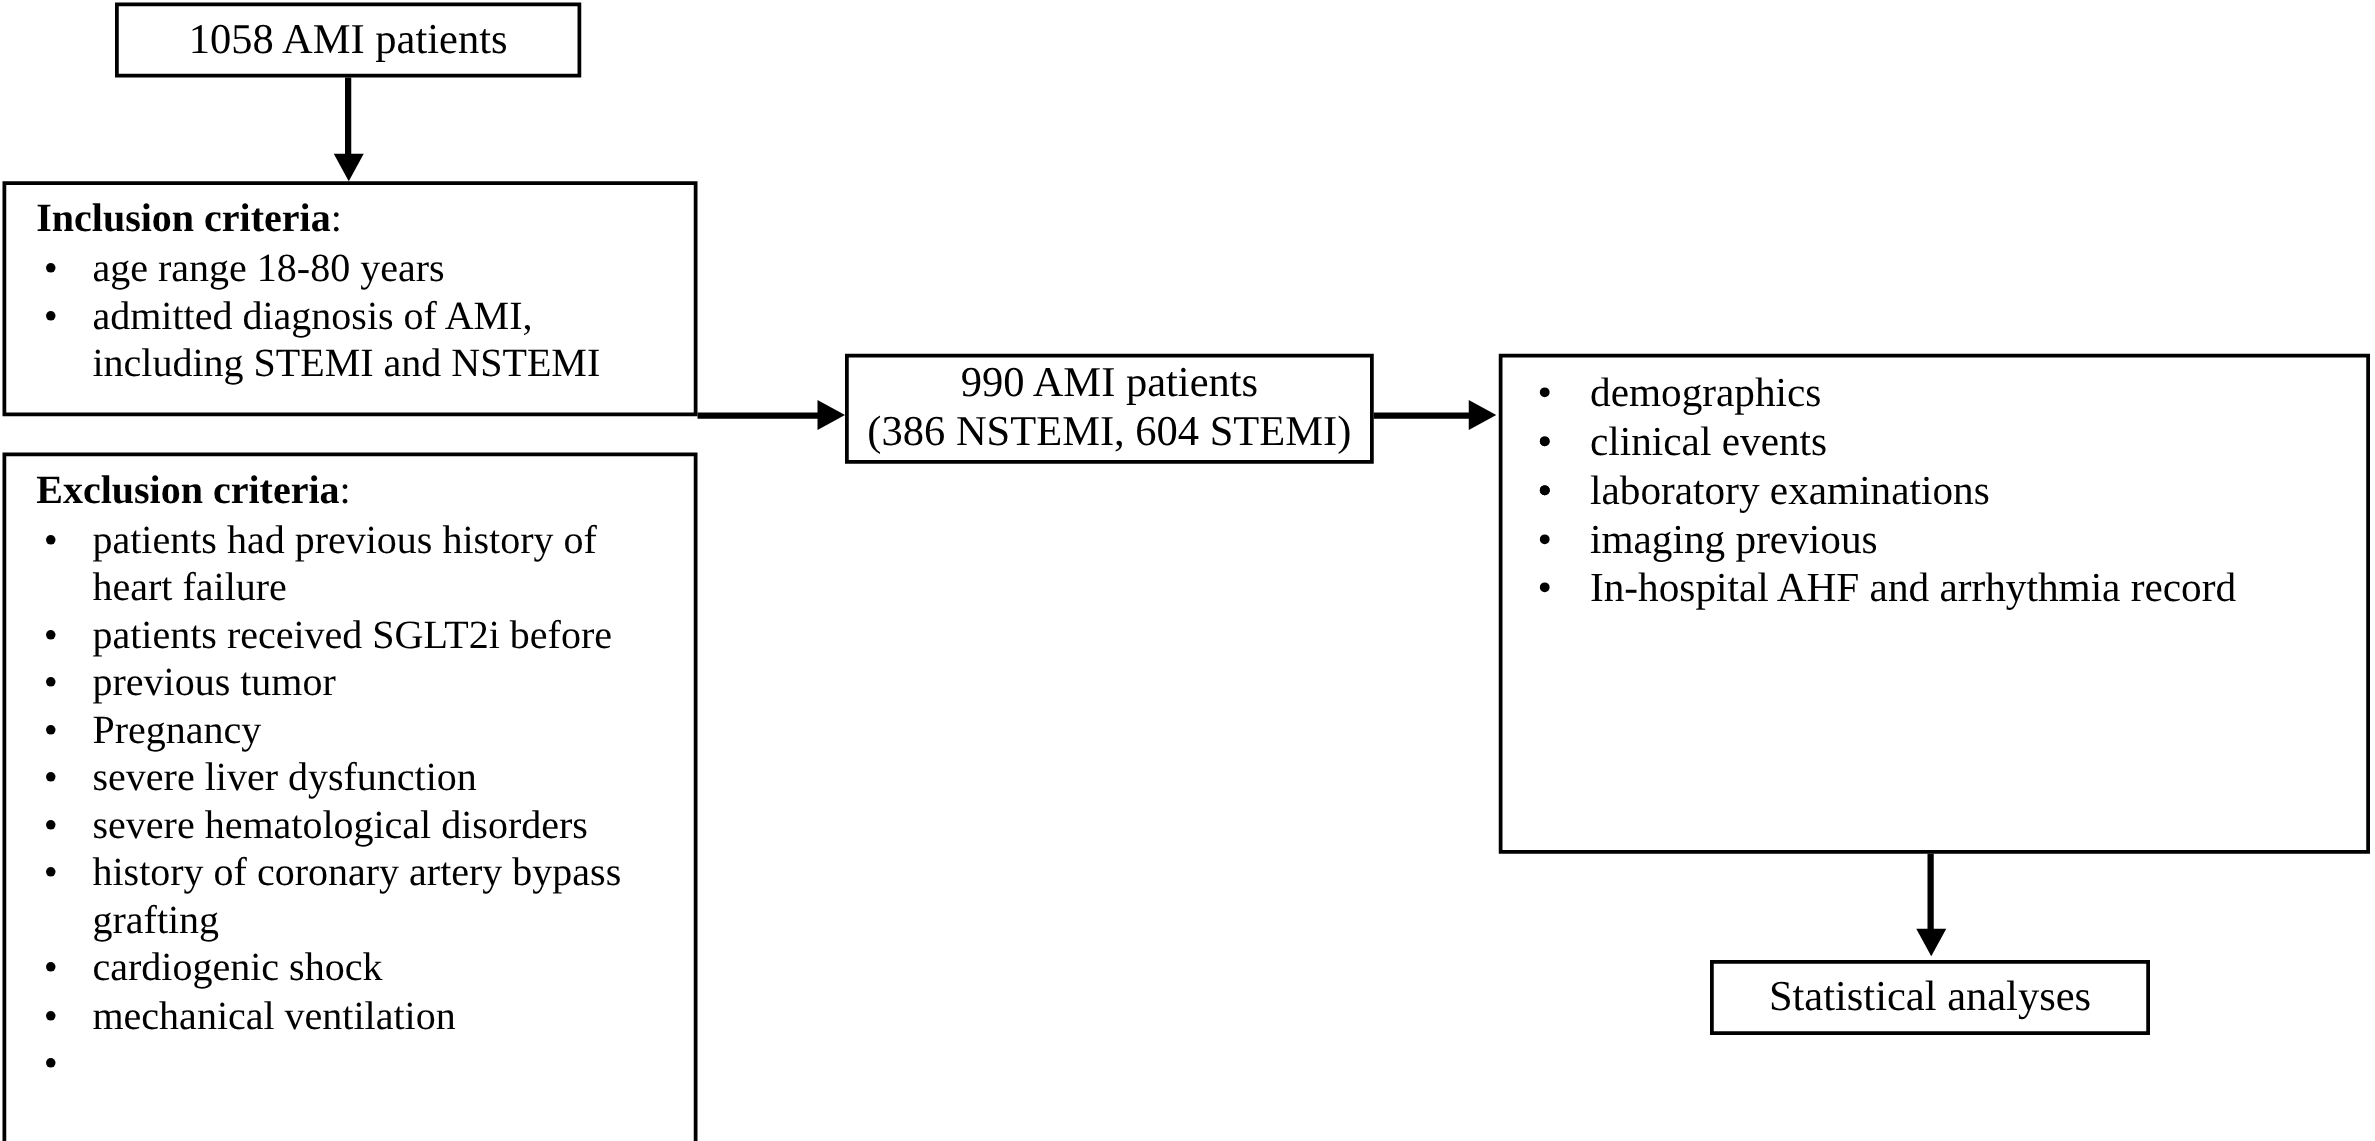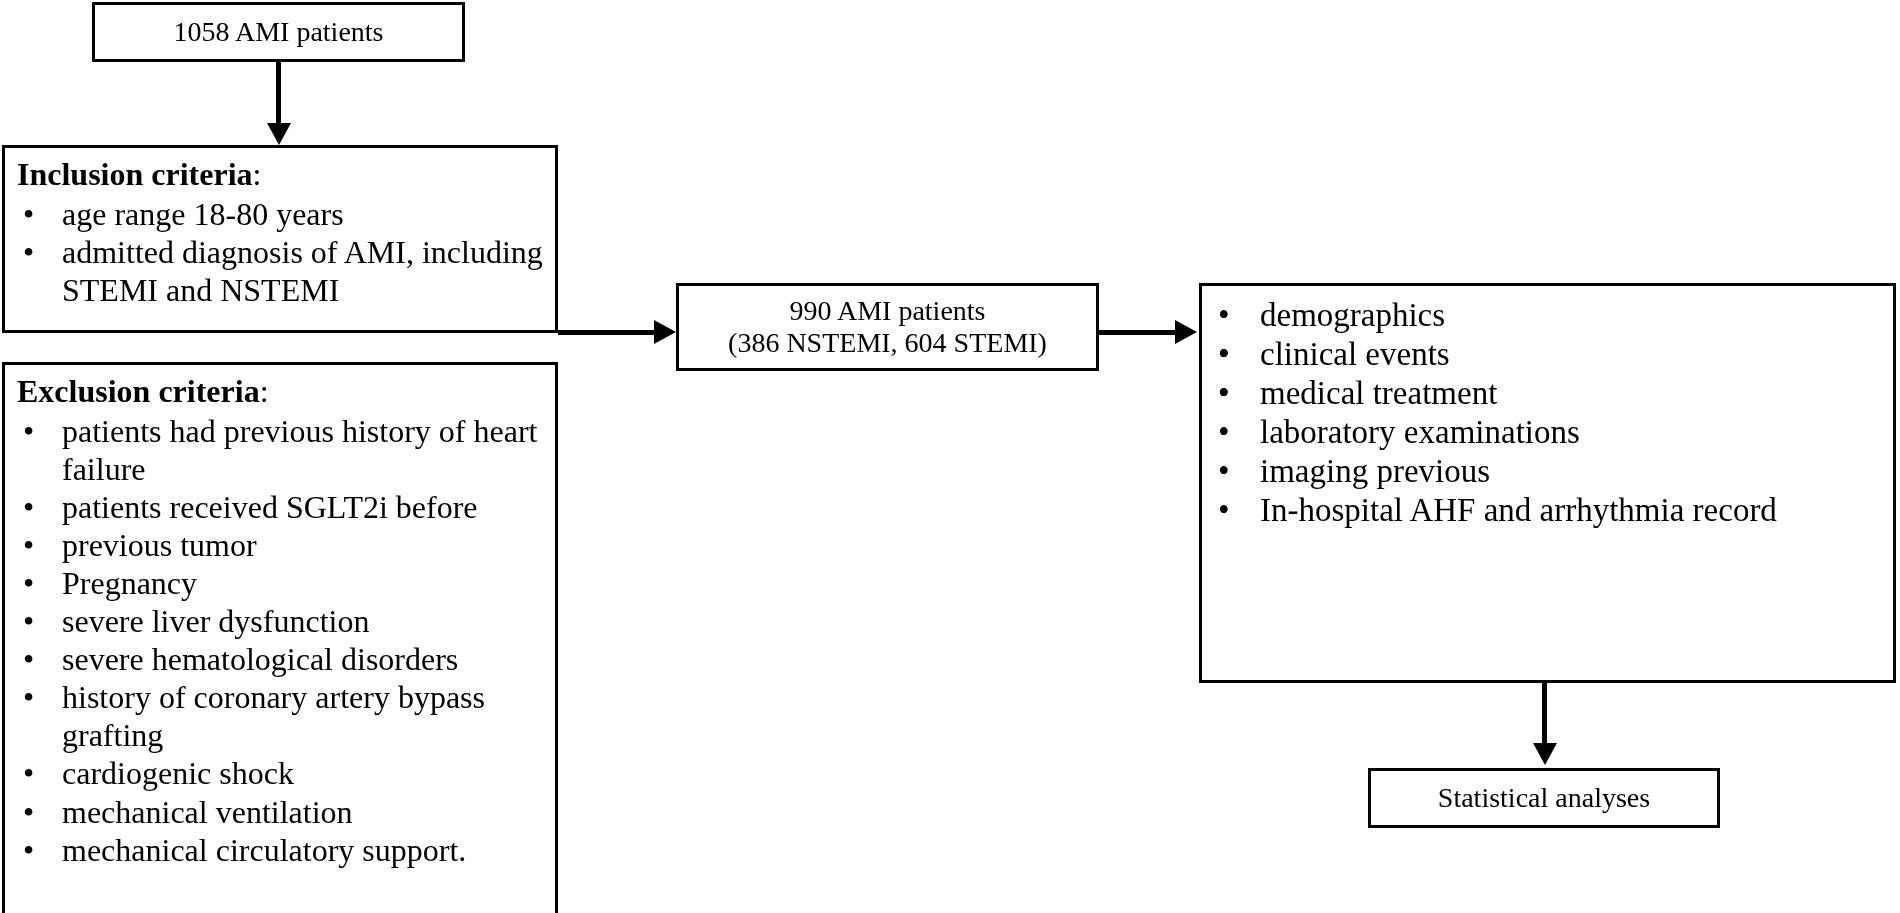--- a/index.html
+++ b/index.html
@@ -28,28 +28,28 @@
 
   
   .box.centered {
     display: flex;
     flex-direction: column;
     align-items: center;
     justify-content: center;
     text-align: center;
   }
   .box.centered .line {
-    font-size: 28px;
+    font-size: 34px;
     line-height: 1.14;
     white-space: nowrap;
   }
 
   
   .listbox {
-    padding: 8px 10px 8px 12px;
+    padding: 8px 10px 8px 24px;
   }
   .listbox .heading {
     font-weight: bold;
     font-size: 32px;
     line-height: 1.18;
     margin-bottom: 1px;
     white-space: nowrap;
   }
   .listbox .heading .colon {
     font-weight: normal;
@@ -182,21 +182,20 @@
       <li>
         <span class="bullet">•</span>
         <span>cardiogenic shock</span>
       </li>
       <li>
         <span class="bullet">•</span>
         <span>mechanical ventilation</span>
       </li>
       <li>
         <span class="bullet">•</span>
-        <span>mechanical circulatory support.</span>
       </li>
     </ul>
   </div>
 
   <div class="arrow" id="edge-criteria-to-final" style="left:558px; top:321px; width:120px; height:24px;">
     <div class="shaft-h" style="left:0px; top:9px; width:99px;"></div>
     <div class="head-right" style="left:96px; top:-1px;"></div>
   </div>
 
   <div class="box centered" id="final-cohort-box" style="left:676px; top:283px; width:423px; height:88px;">
@@ -220,21 +219,20 @@
       </li>
       <li>
         <span class="bullet">•</span>
         <span>clinical events</span>
       </li>
       <li>
         <span class="bullet">•</span>
       </li>
       <li>
         <span class="bullet">•</span>
-        <span>medical treatment</span>
       </li>
       <li>
         <span class="bullet">•</span>
         <span>laboratory examinations</span>
       </li>
       <li>
         <span class="bullet">•</span>
         <span>imaging previous</span>
       </li>
       <li>

